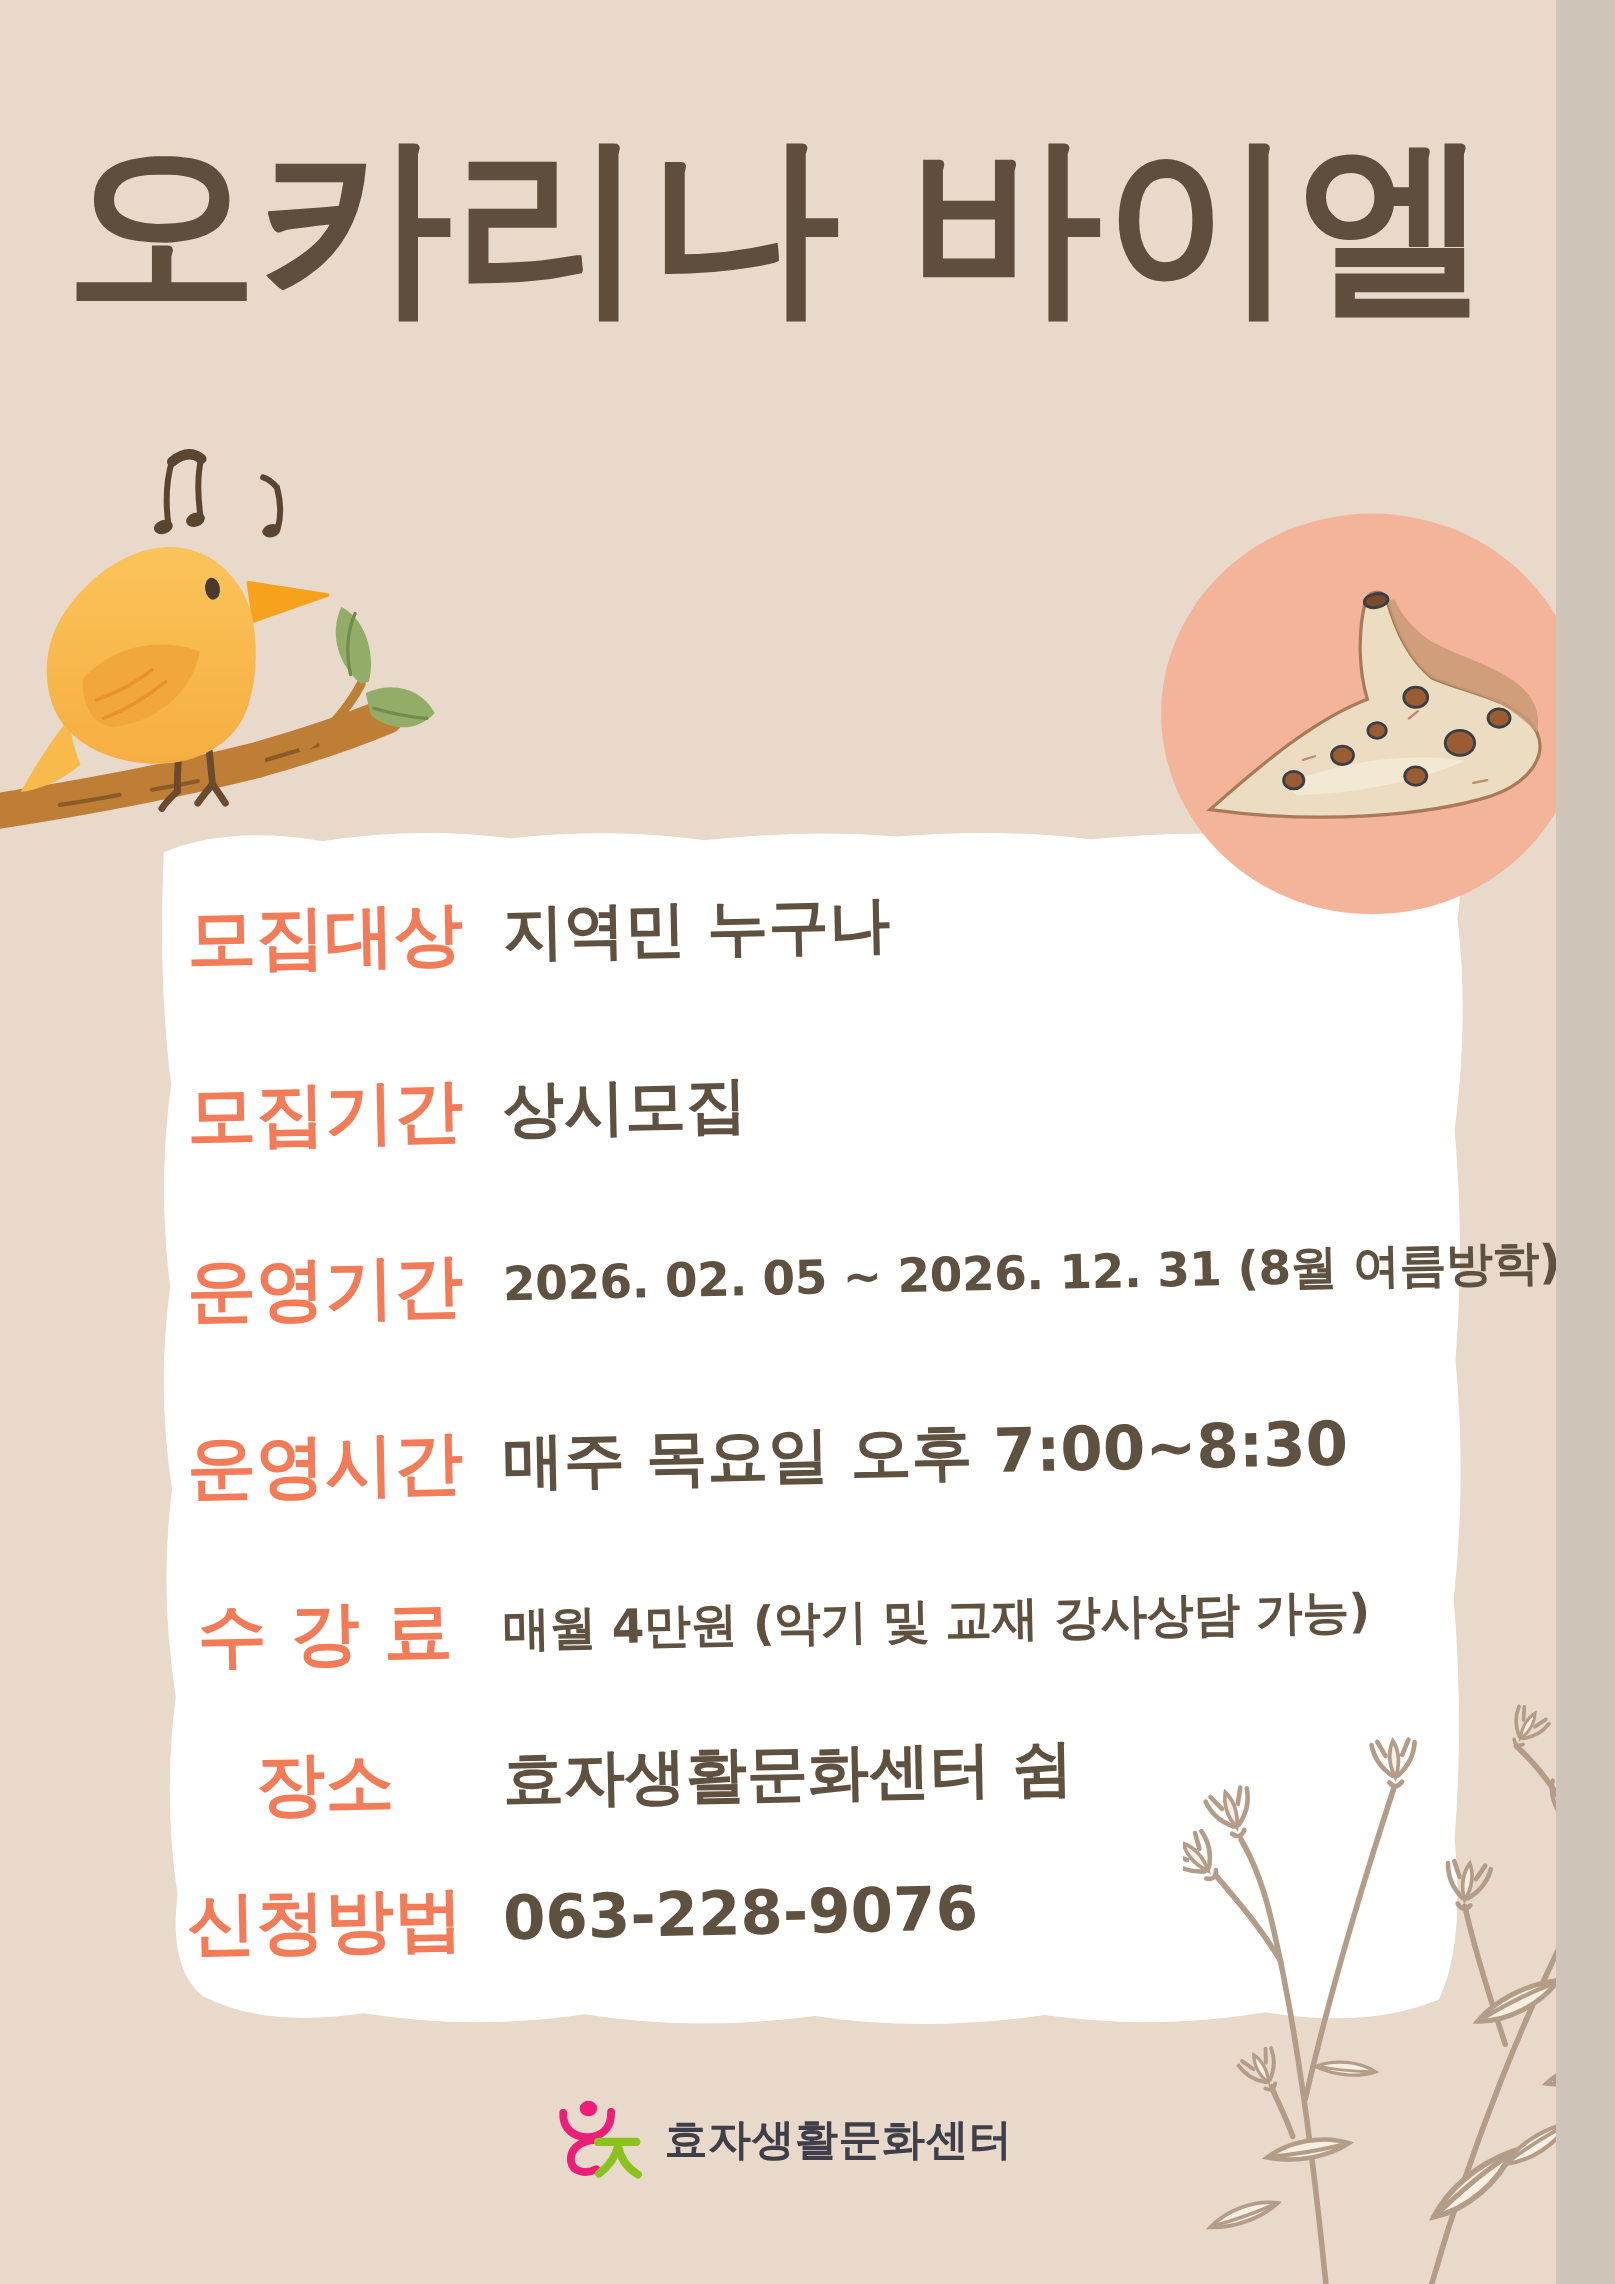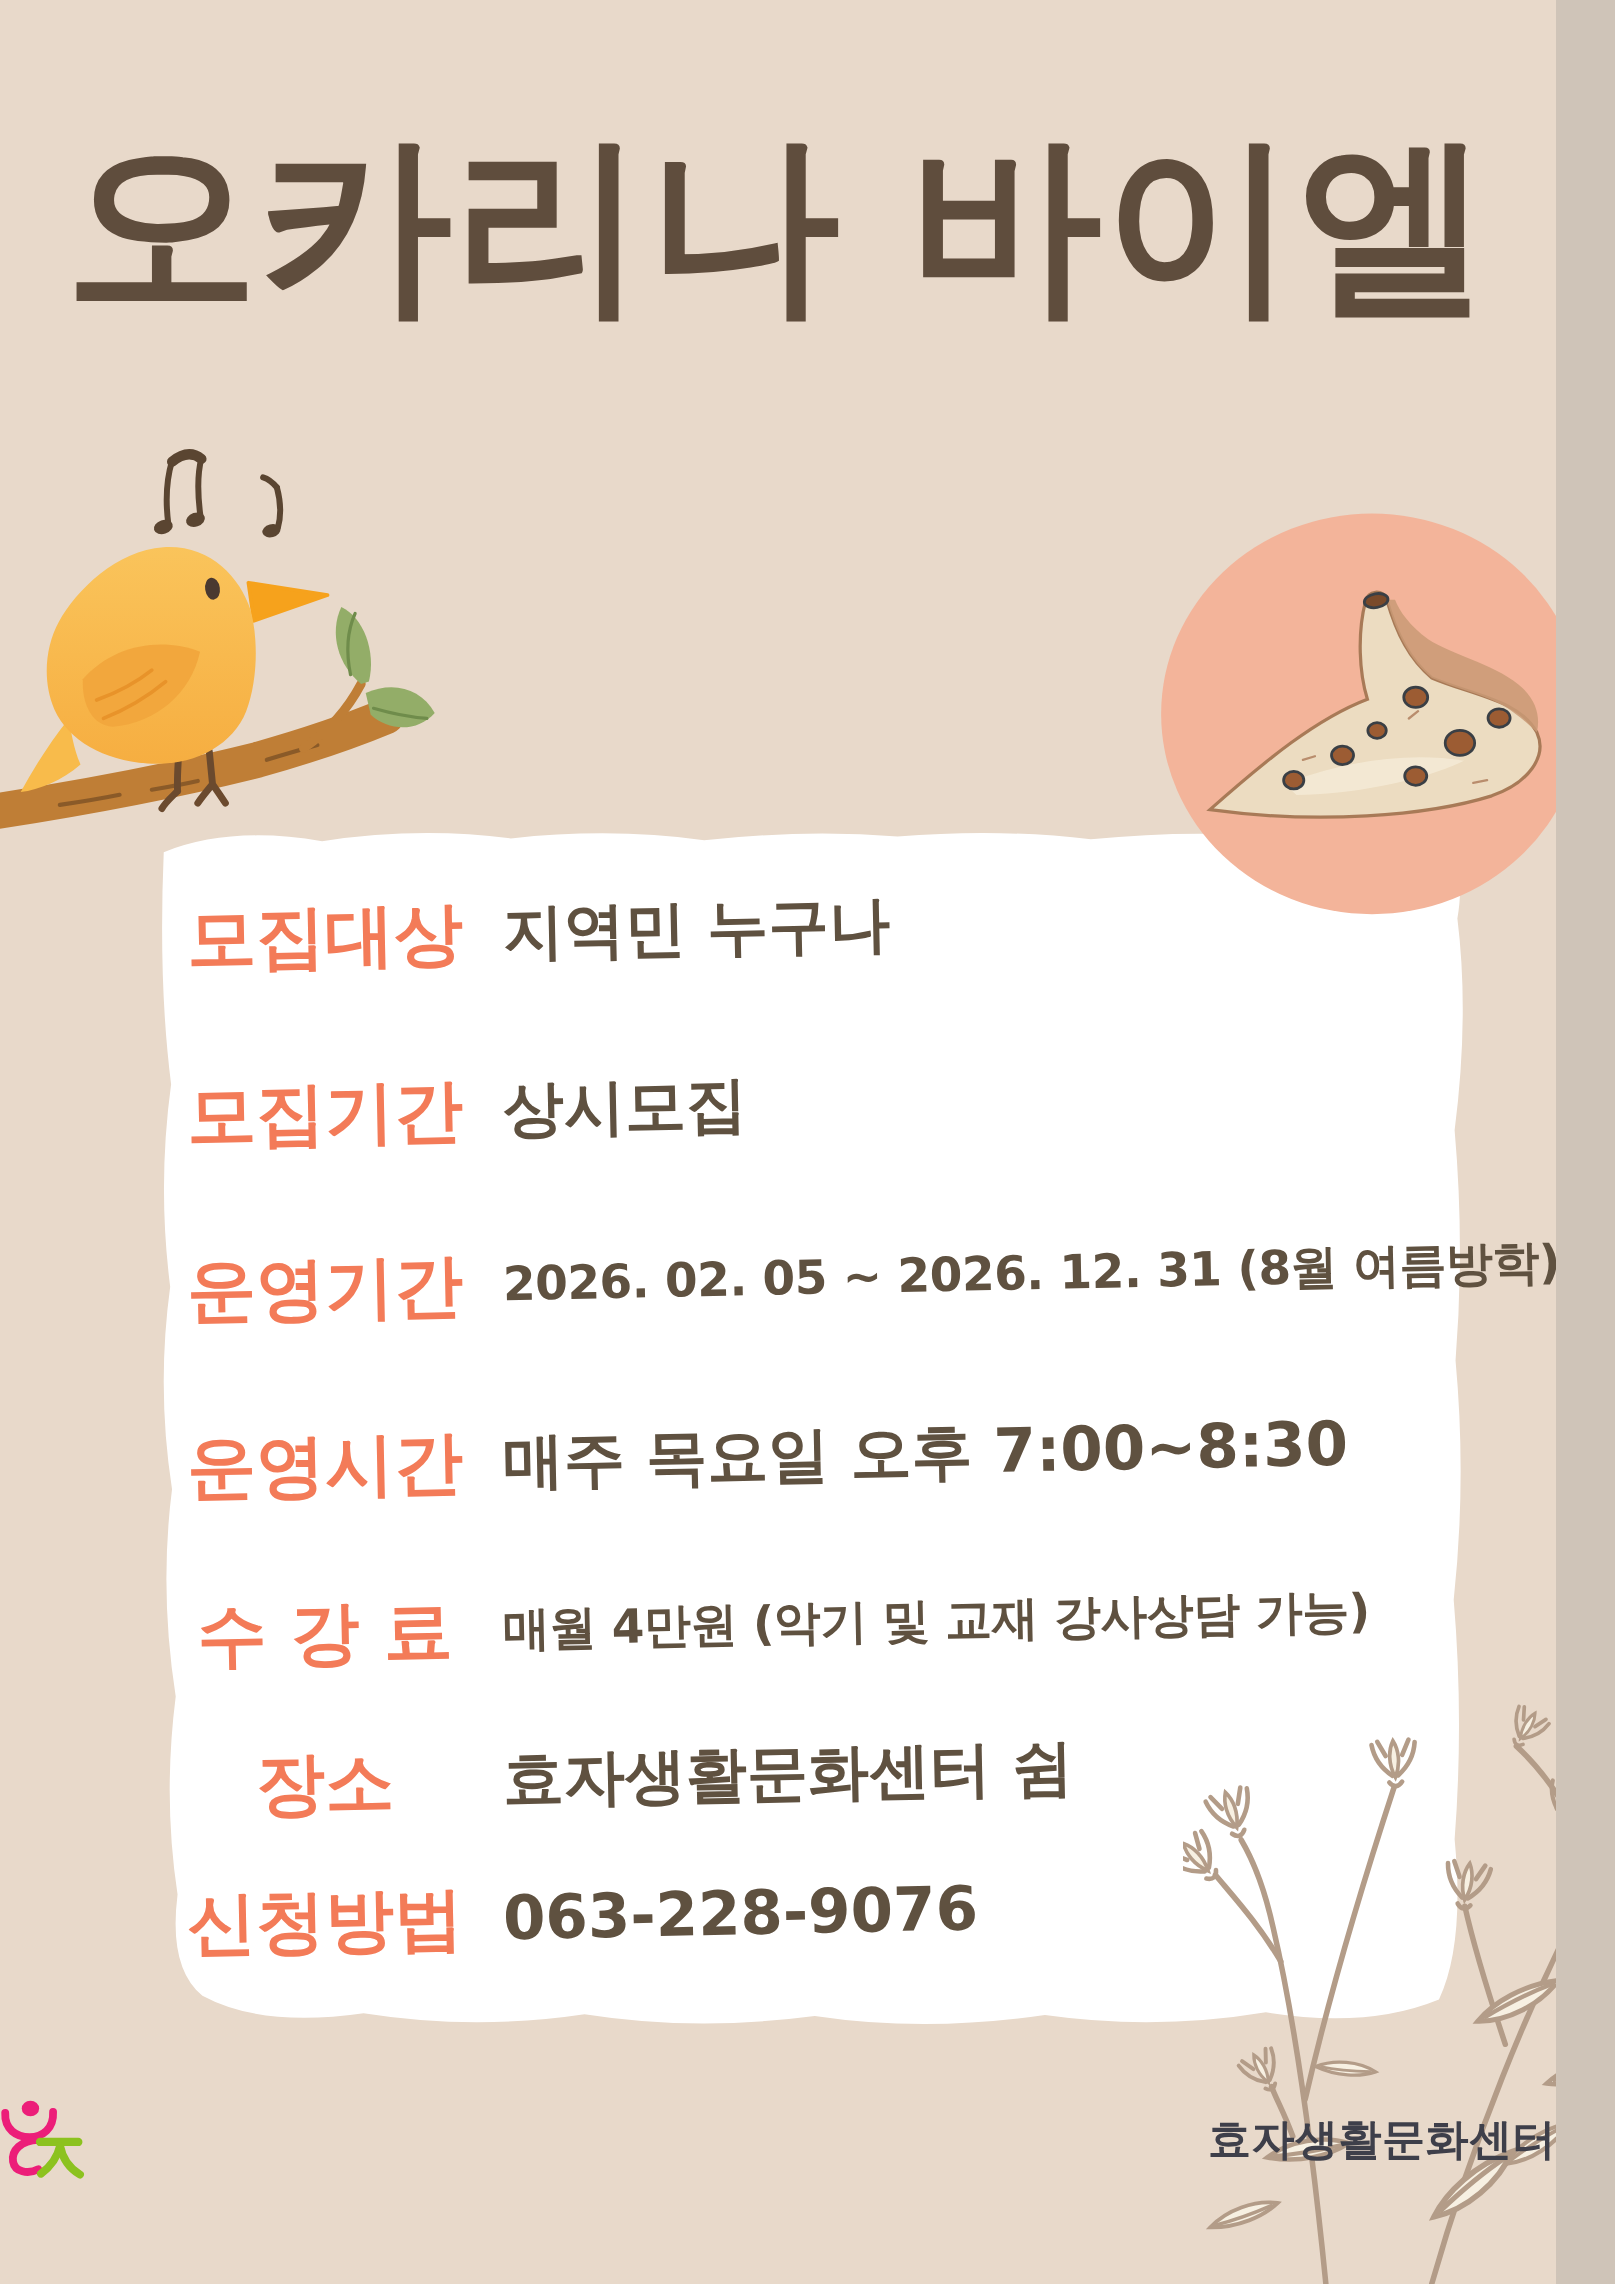--- a/index.html
+++ b/index.html
@@ -51,22 +51,22 @@
   .info-value{
     margin-left:33px;
     font-size:61px;font-weight:700;color:#5f5140;
   }
   .info-value.long{font-size:47px;letter-spacing:-0.5px;}
   .row-1{top:889px;} .row-2{top:1066px;} .row-3{top:1241px;}
   .row-4{top:1418px;} .row-5{top:1586px;} .row-6{top:1736px;}
   .row-7{top:1874px;}
 
   .footer-logo{
-    position:absolute;top:2094px;left:0;width:100%;
-    display:flex;align-items:center;justify-content:space-between;gap:20px;
+    position:absolute;top:2094px;left:7px;width:100%;
+    display:flex;align-items:center;justify-content:center;gap:20px;
   }
   .logo-text{
     font-size:43px;font-weight:700;color:#3e3f4a;letter-spacing:0.5px;
   }
 </style>
 </head>
 <body>
 
 <div class="poster">
 

